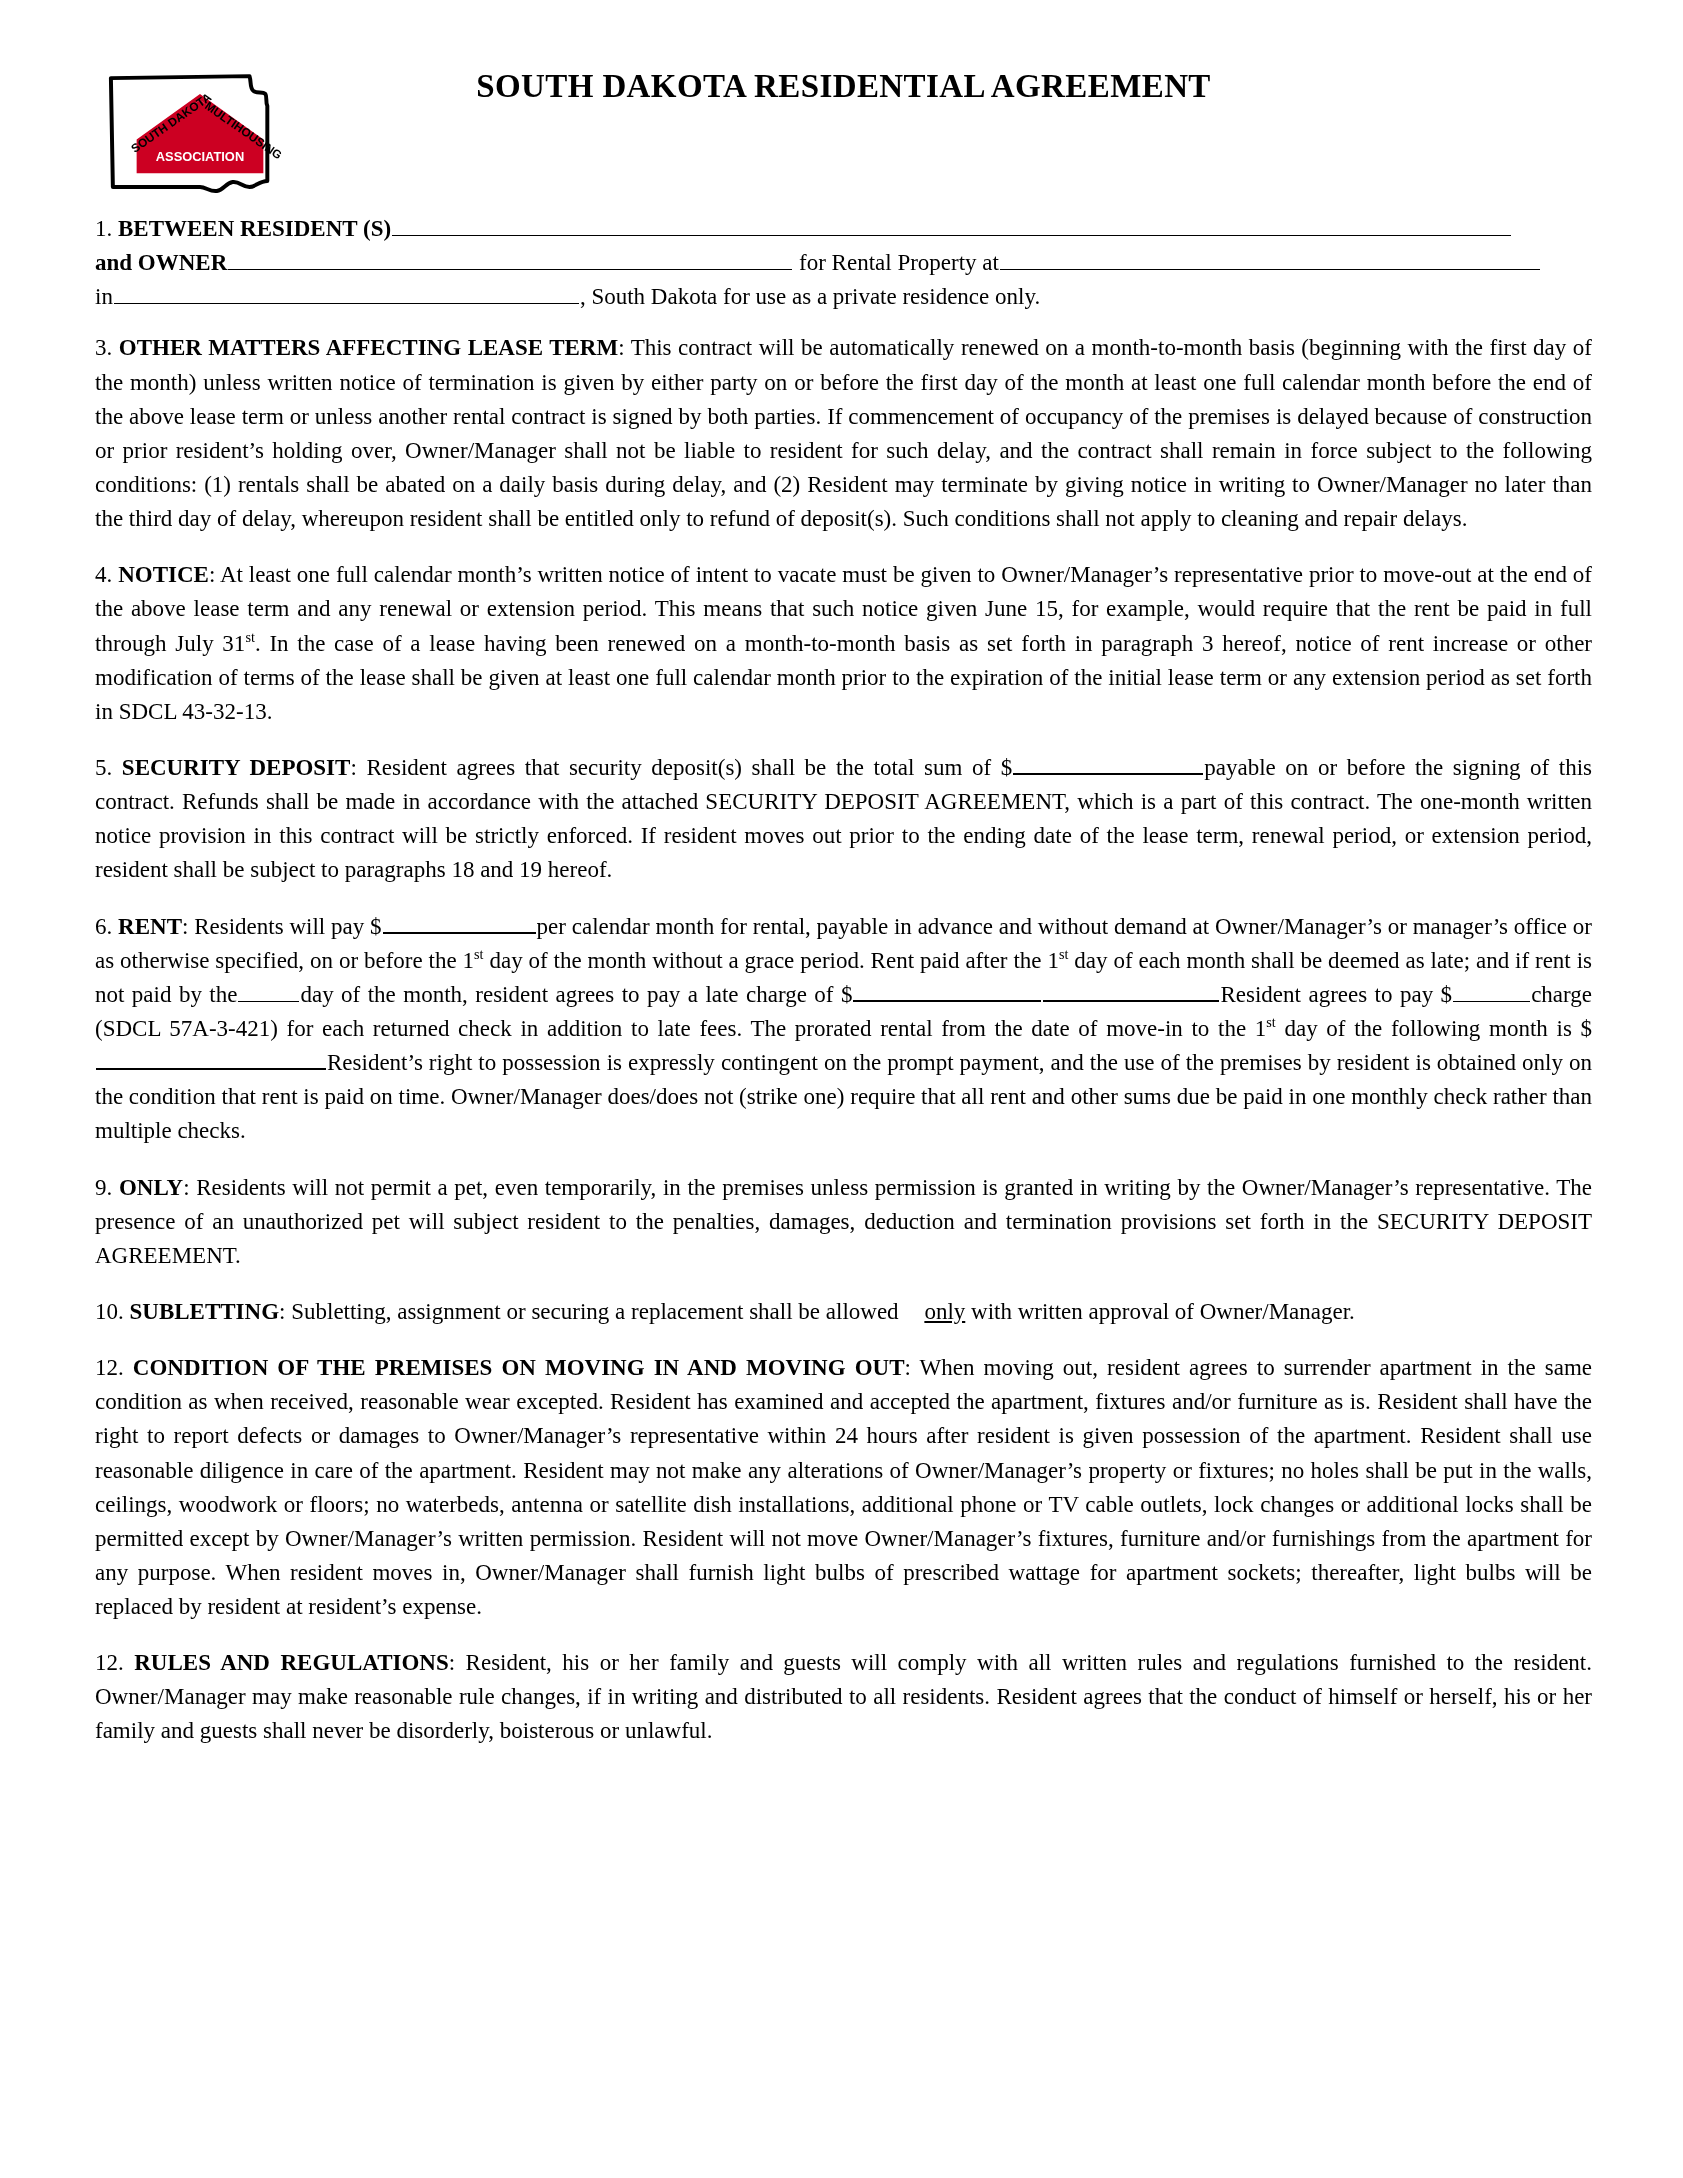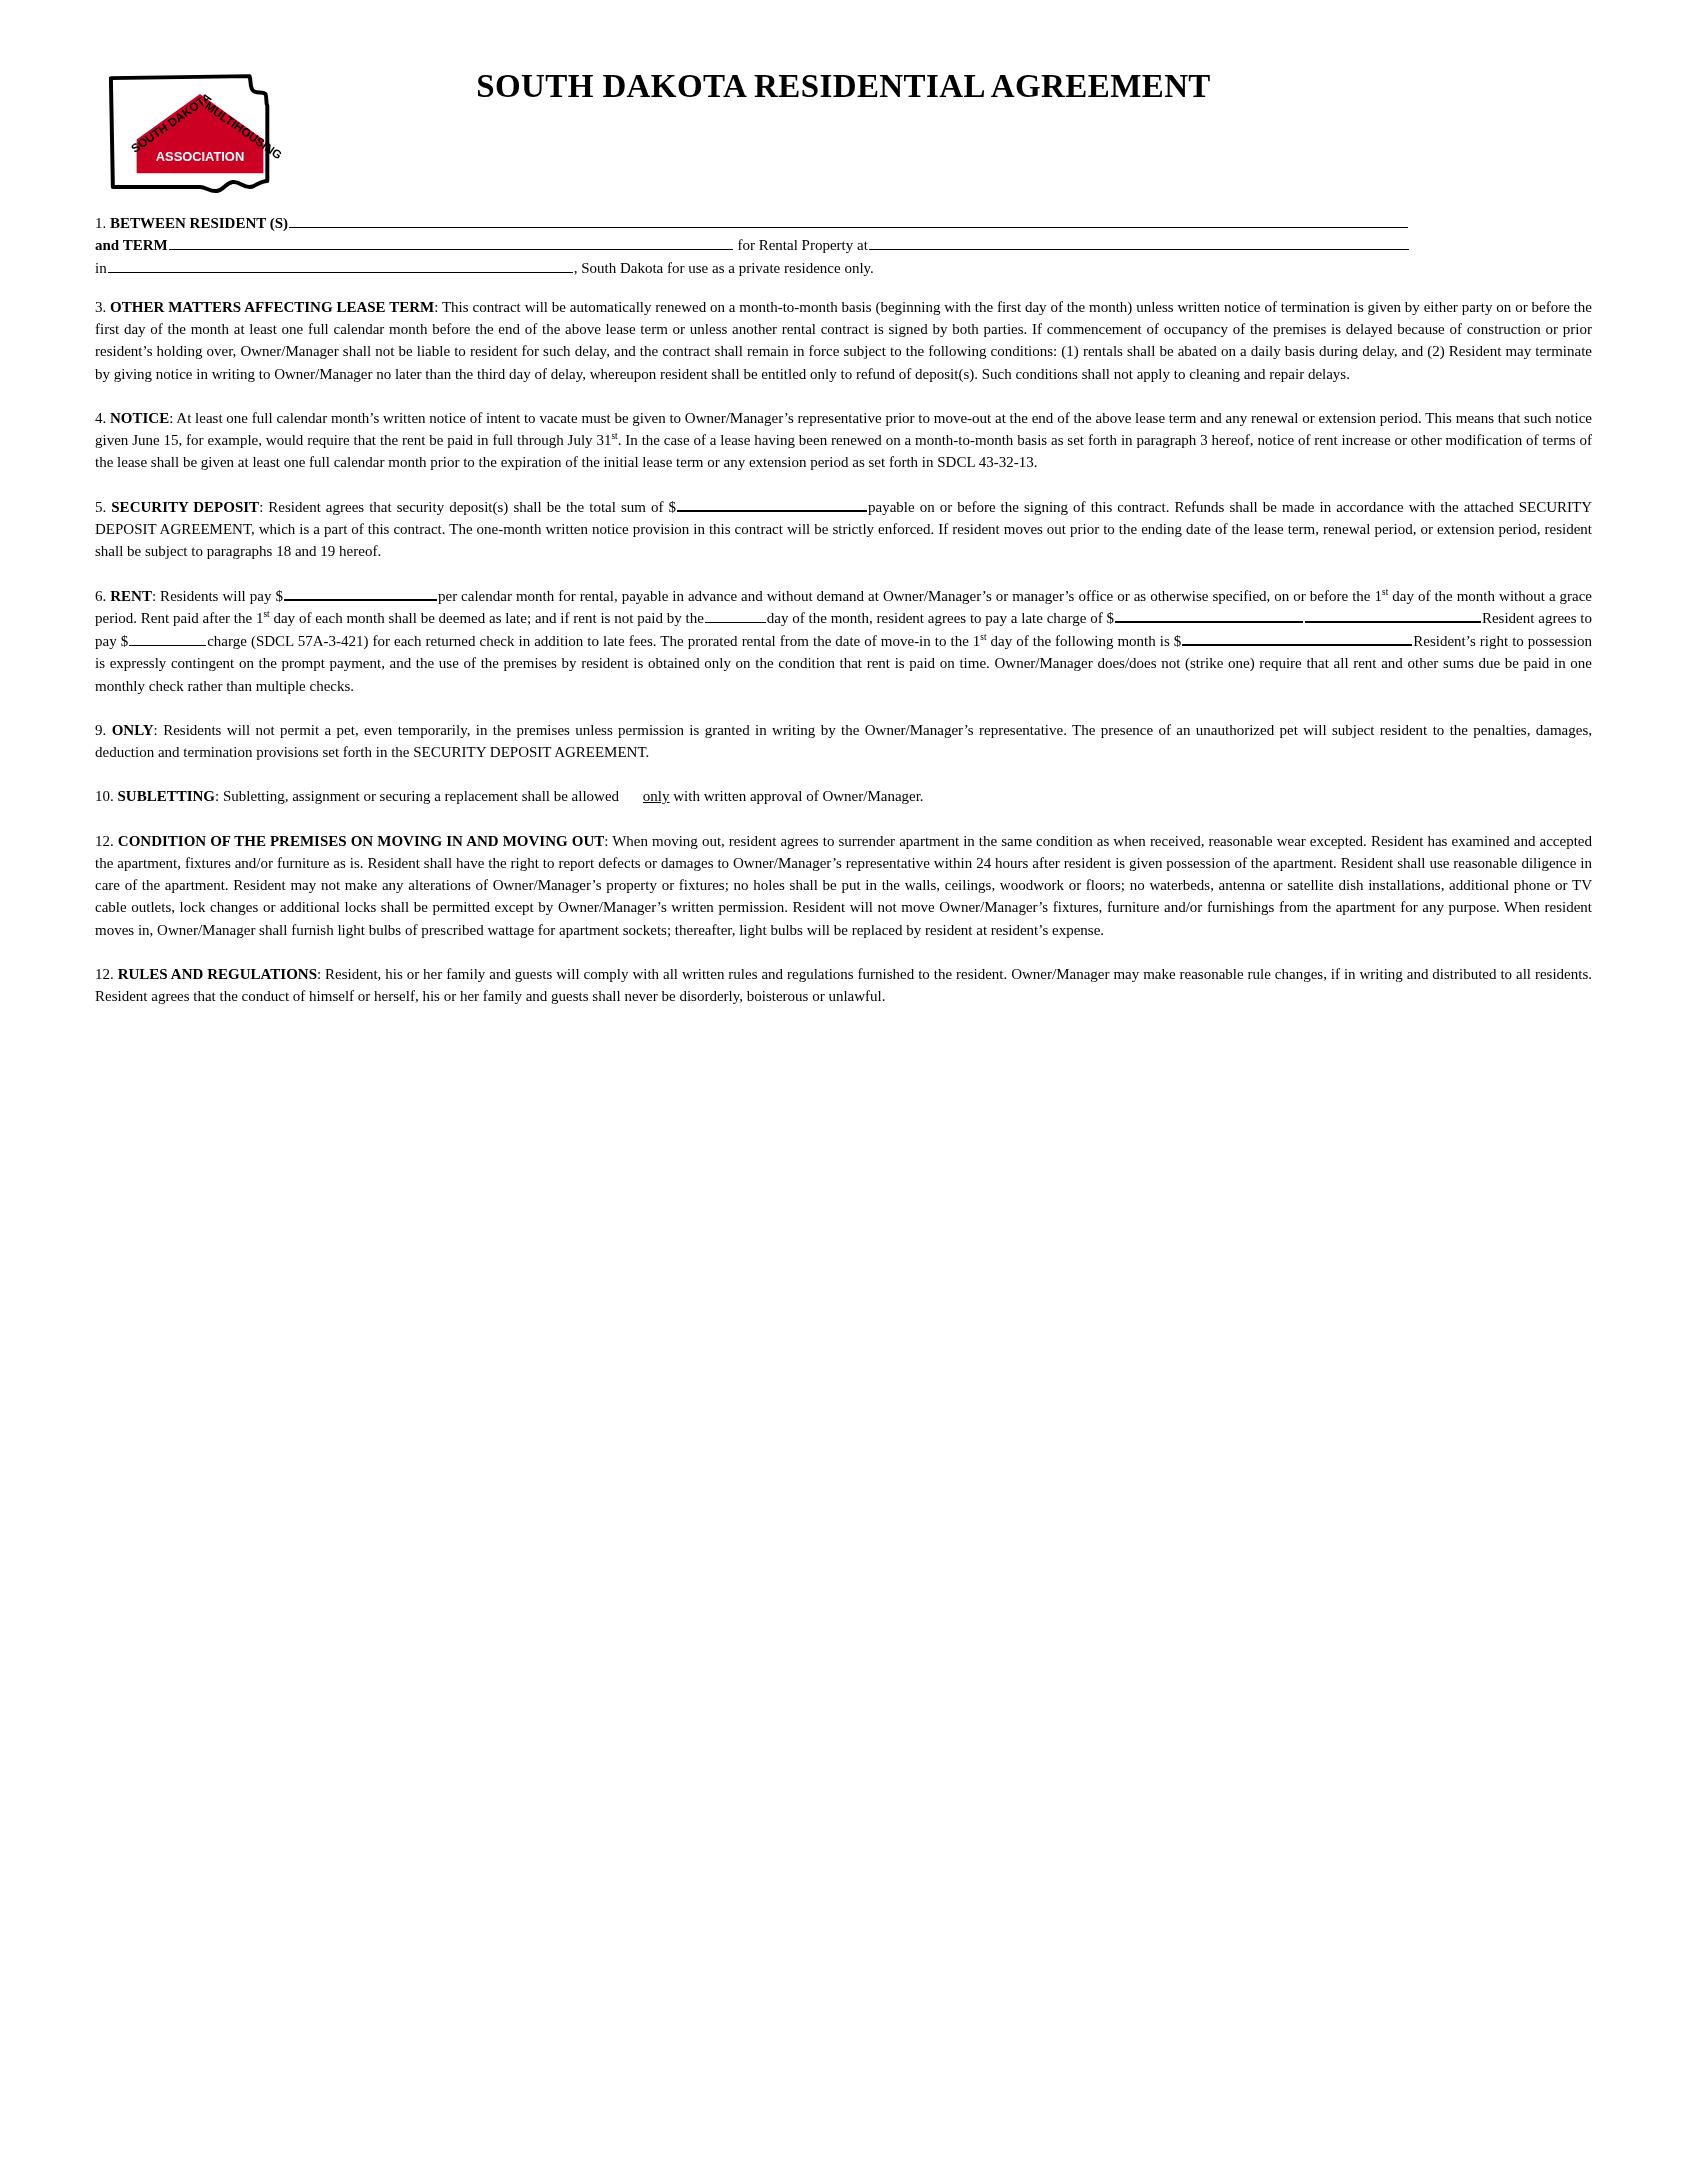--- a/index.html
+++ b/index.html
@@ -53,21 +53,21 @@
   .date-row {
     margin-top: 4px;
     text-align: right;
     font-size: 21px;
     height: 40px;
   }
   .date-row .lbl { margin-right: 6px; }
 
   
   .sec {
-    font-size: 15px;
+    font-size: 23px;
     line-height: 1.485;
     text-align: justify;
     text-justify: inter-word;
     margin: 0 0 22px 0;
   }
   .sec.tight { margin-bottom: 17px; }
   .hd { font-weight: bold; }
   .num { font-weight: normal; }
   sup { font-size: 0.62em; vertical-align: super; line-height: 0; }
   .u { text-decoration: underline; margin-left: 20px; }
@@ -129,21 +129,21 @@
       </svg>
     </div>
 
     <div class="doc-title">SOUTH DAKOTA RESIDENTIAL AGREEMENT</div>
   </div>
 
 
   <p class="sec tight">
     <span class="num">1.</span>
     <span class="hd">BETWEEN RESIDENT (S)</span><span class="bl w-res"></span><br>
-    <span><span class="hd">and TERM</span></span><span class="bl w-owner"></span>
+    <span><span class="hd">and OWNER</span></span><span class="bl w-owner"></span>
     <span>for Rental Property at</span><span class="bl w-prop"></span><br>
     <span>in</span><span class="bl w-in"></span><span>, South Dakota for use as a private residence only.</span>
   </p>
 
 
   <p class="sec">
     <span class="num">3.</span>
     <span class="hd">OTHER MATTERS AFFECTING LEASE TERM</span><span>:  This contract will be automatically renewed on a month-to-month basis (beginning with the first day of the month) unless written notice of termination is given by either party on or before the first day of the month at least one full calendar month before the end of the above lease term or unless another rental contract is signed by both parties.  If commencement of occupancy of the premises is delayed because of construction or prior resident’s holding over, Owner/Manager shall not be liable to resident for such delay, and the contract shall remain in force subject to the following conditions:  (1) rentals shall be abated on a daily basis during delay, and (2) Resident may terminate by giving notice in writing to Owner/Manager no later than the third day of delay, whereupon resident shall be entitled only to refund of deposit(s).  Such conditions shall not apply to cleaning and repair delays.</span>
   </p>
 

